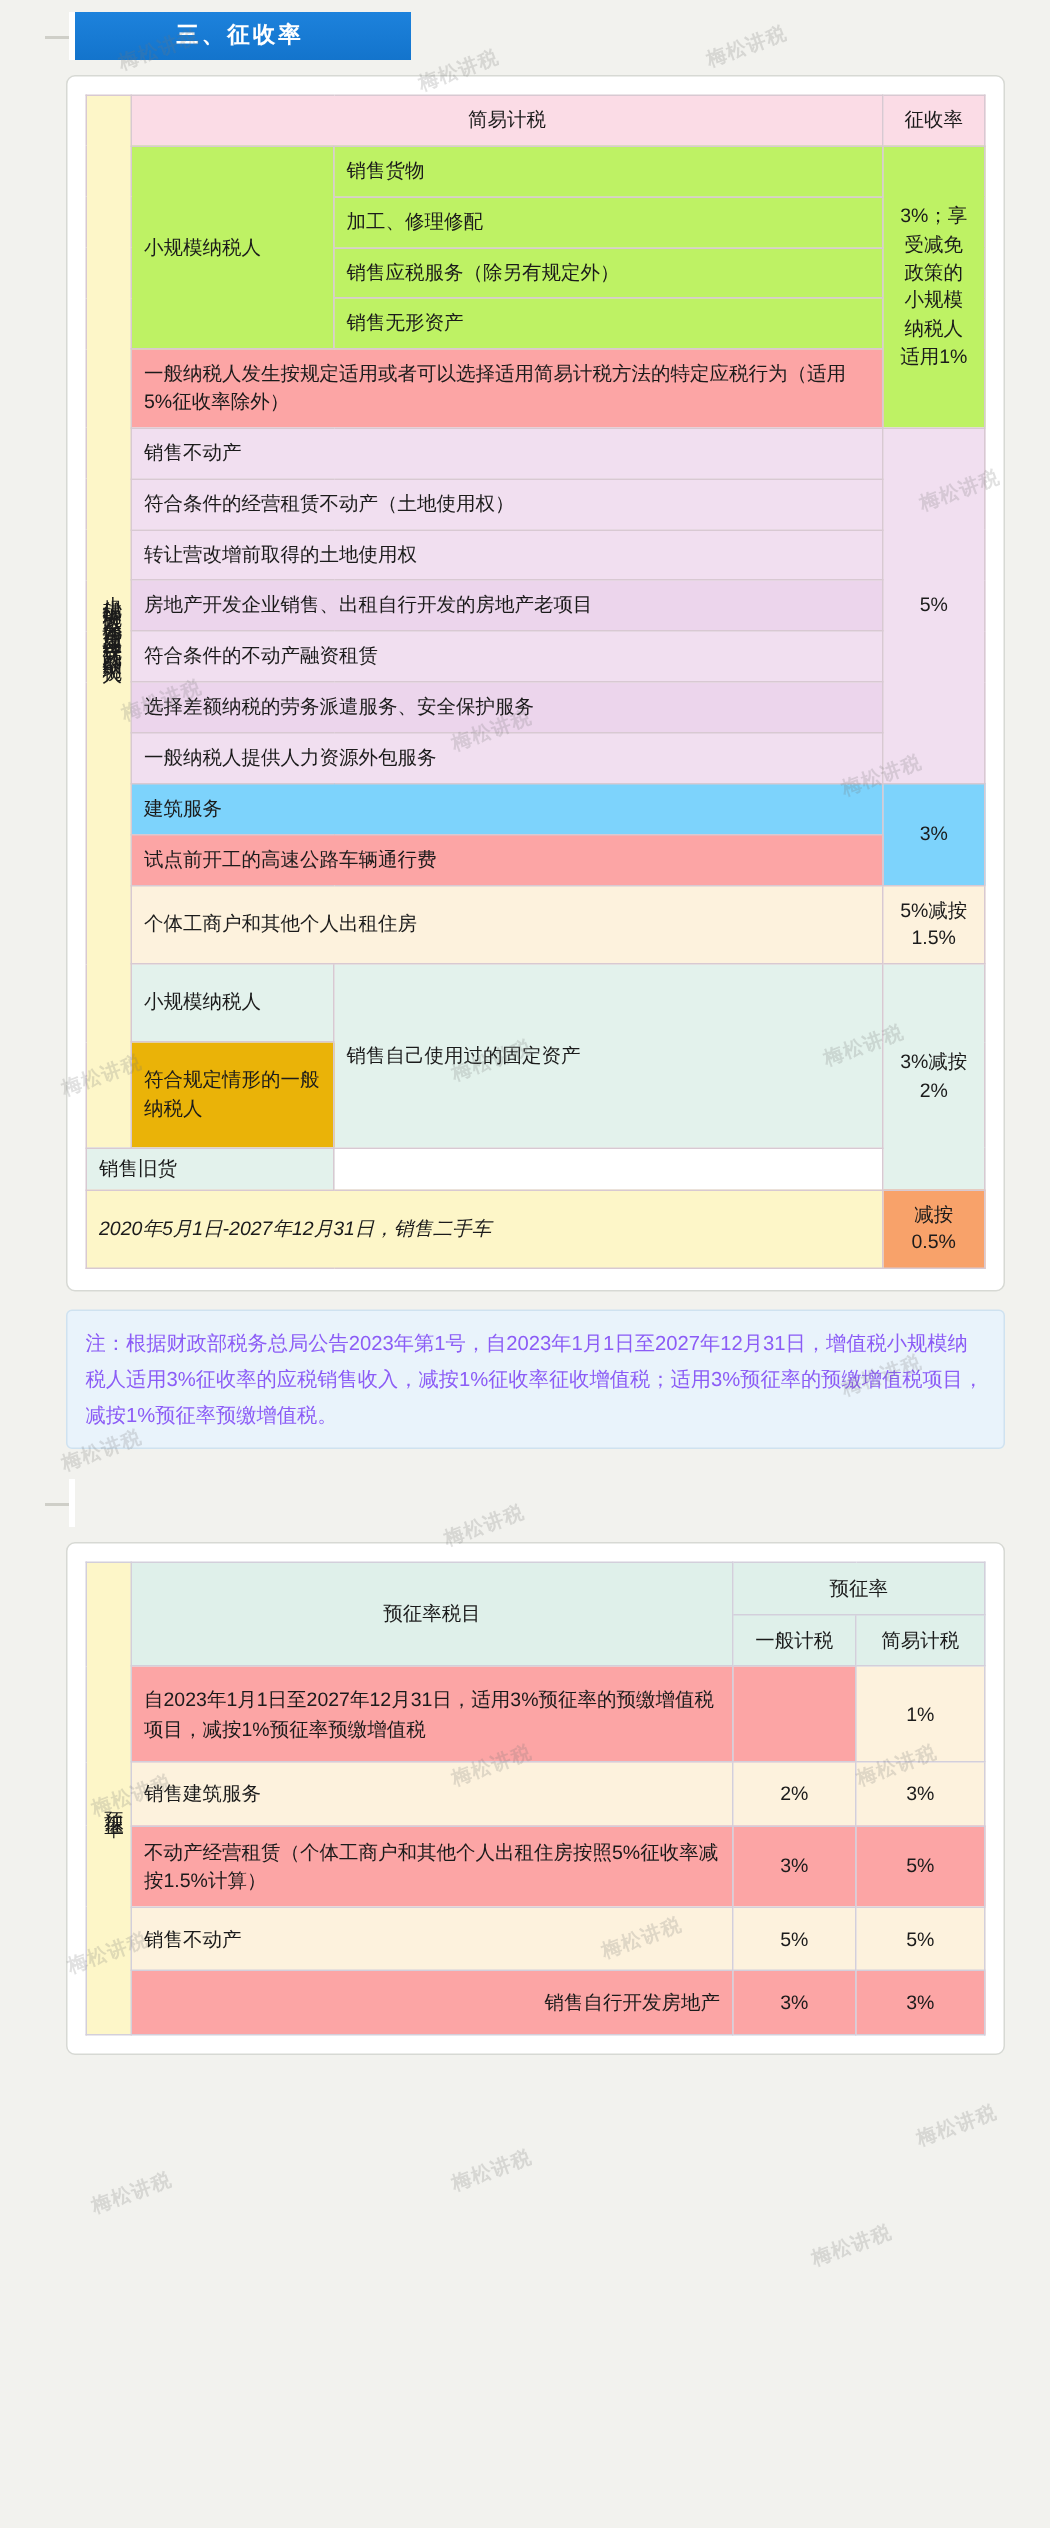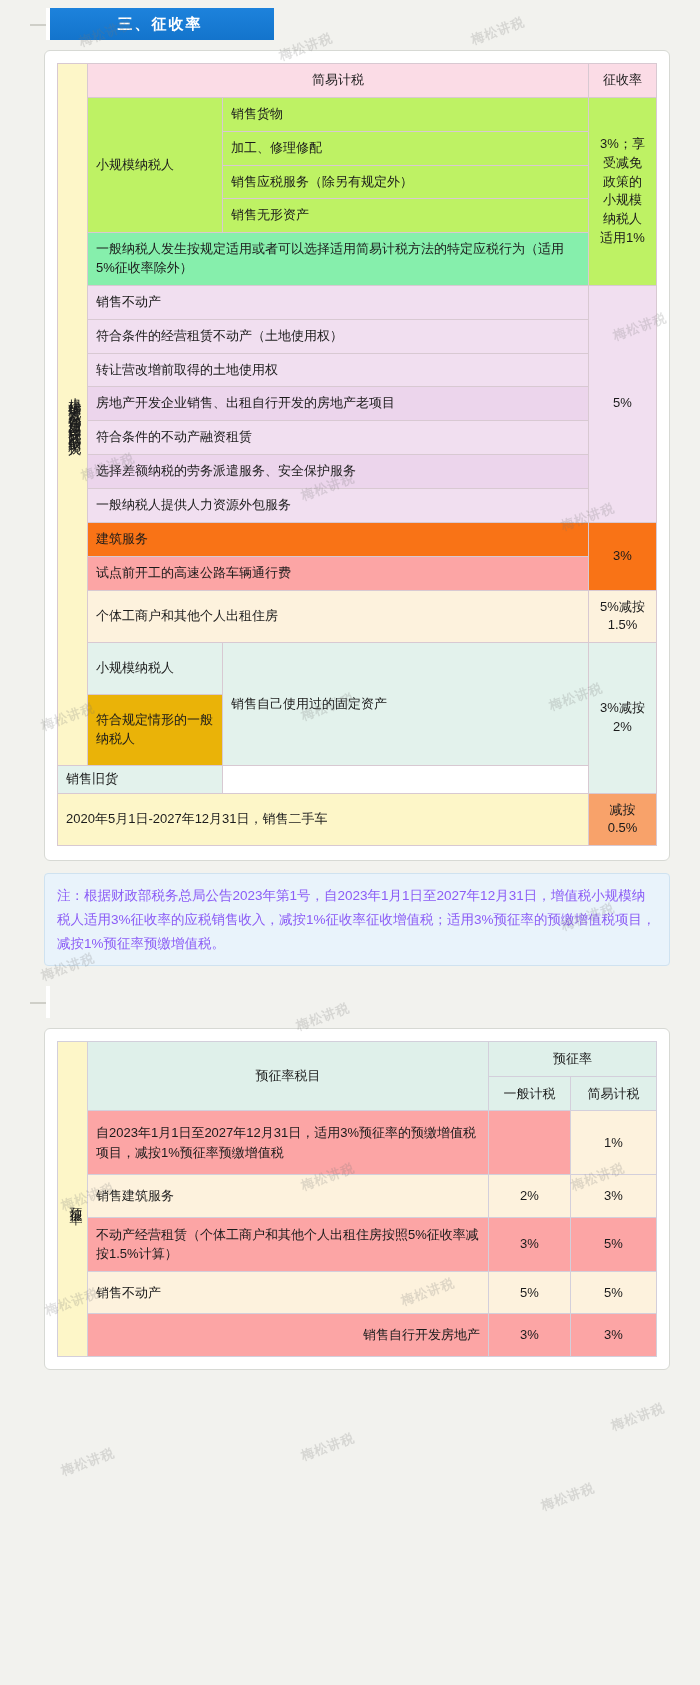--- a/index.html
+++ b/index.html
@@ -96,24 +96,24 @@
     display: inline-block;
     line-height: 1.25;
     letter-spacing: 2px;
   }
   .hd {
     background: #fbdce6;
     text-align: center;
     font-size: 14px;
   }
   .c-pink  { background: #bef264; }
-  .c-pink2 { background: #86efac; }
+  .c-pink2 { background: #fca5a5; }
   .c-purple{ background: #f1dff0; }
   .c-purple-d{ background: #ecd5ec; }
-  .c-blue  { background: #f97316; }
+  .c-blue  { background: #7dd3fc; }
   .c-blue2 { background: #fca5a5; }
   .c-cream { background: #fdf2dd; }
   .c-mint  { background: #e3f2ec; }
   .c-mint2 { background: #eab308; }
   .c-yellow{ background: #fdf6c8; }
   .c-orange{ background: #f8a26a; text-align:center; }
   .center { text-align: center; }
 
   
   .note {
@@ -261,21 +261,21 @@
           <td class="c-mint center" rowspan="3">3%减按2%</td>
         </tr>
         <tr>
           <td class="c-mint2" style="padding:16px 8px;">符合规定情形的一般纳税人</td>
         </tr>
         <tr>
           <td class="c-mint" colspan="2" style="padding:4px 8px;">销售旧货</td>
         </tr>
 
         <tr>
-          <td class="c-yellow" colspan="3" style="padding:14px 8px;">2020年5月1日-2027年12月31日，销售二手车</td>
+          <td class="c-yellow" colspan="3" style="padding:14px 8px;font-style:italic;">2020年5月1日-2027年12月31日，销售二手车</td>
           <td class="c-orange">减按0.5%</td>
         </tr>
       </tbody>
     </table>
   </div>
 
   <div class="note">注：根据财政部税务总局公告2023年第1号，自2023年1月1日至2027年12月31日，增值税小规模纳税人适用3%征收率的应税销售收入，减按1%征收率征收增值税；适用3%预征率的预缴增值税项目，减按1%预征率预缴增值税。</div>
 
   <div class="section-head" style="margin-top:20px;">
     <div class="lead"></div>

